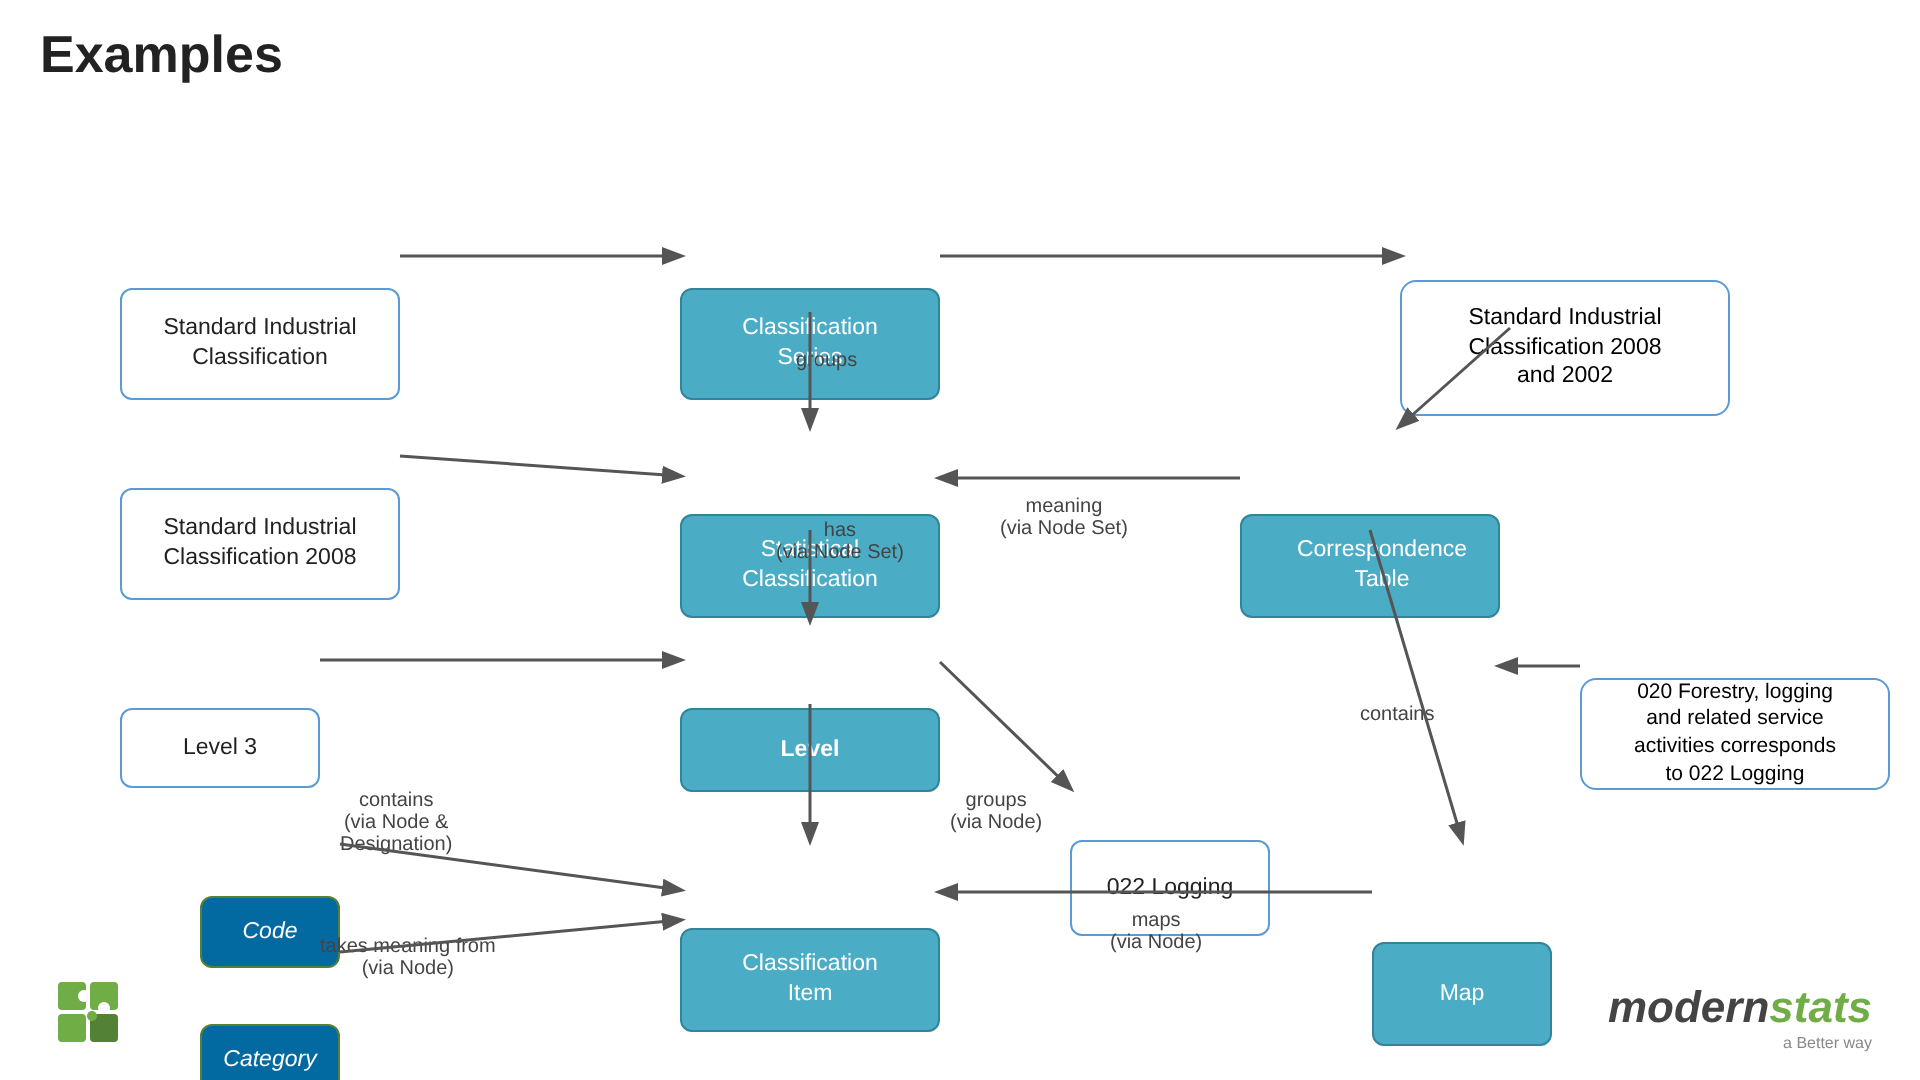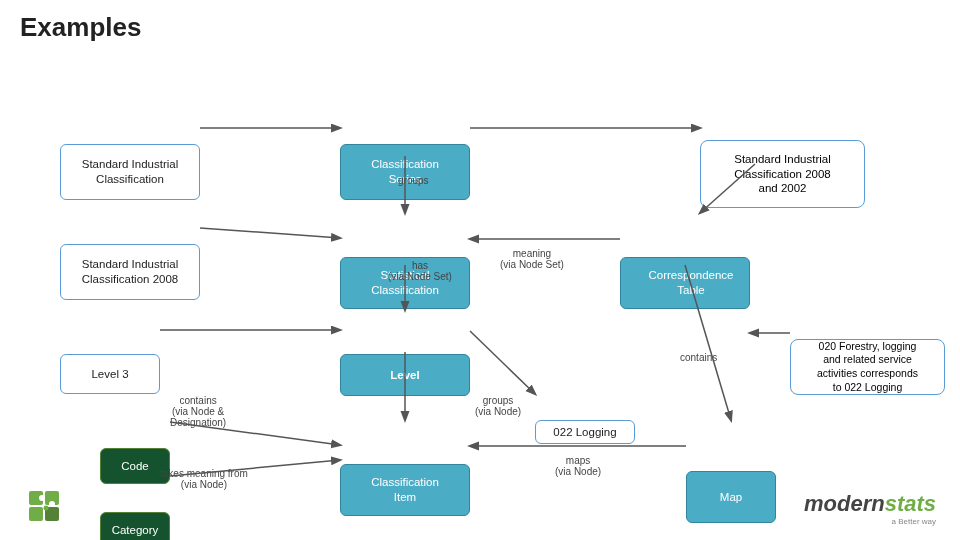--- a/index.html
+++ b/index.html
@@ -32,23 +32,24 @@
       align-items: center;
       justify-content: center;
       text-align: center;
       padding: 6px 8px;
       line-height: 1.3;
       font-size: 11.5px;
       margin-top: 44px;
     }
 
     .box-green {
-      background: #14532d;
+      background: #0369a1;
       border: 1.5px solid #538135;
       color: #fff;
+      font-style: italic;
     }
 
     .box-teal {
       background: #4bacc6;
       border: 1.5px solid #31849b;
       color: #fff;
     }
 
     .box-blue-outline {
       background: #fff;
@@ -141,21 +142,21 @@
 </div>
 
 <div class="box box-blue-outline" style="left:60px; top:310px; width:100px; height:40px;">
   <span>Level 3</span>
 </div>
 
 <div class="box box-teal" style="left:340px; top:310px; width:130px; height:42px;font-weight:bold;">
   <span>Level</span>
 </div>
 
-<div class="box box-blue-outline" style="left:535px; top:376px; width:100px; height:24px;">
+<div class="box box-blue-outline" style="left:535px; top:376px; width:100px; height:48px;">
   <span>022 Logging</span>
 </div>
 
 <div class="box box-green" style="left:100px; top:404px; width:70px; height:36px;">
   <span>Code</span>
 </div>
 
 <div class="box box-teal" style="left:340px; top:420px; width:130px; height:52px;">
   <span style="white-space:pre-line;">Classification
 Item</span>

